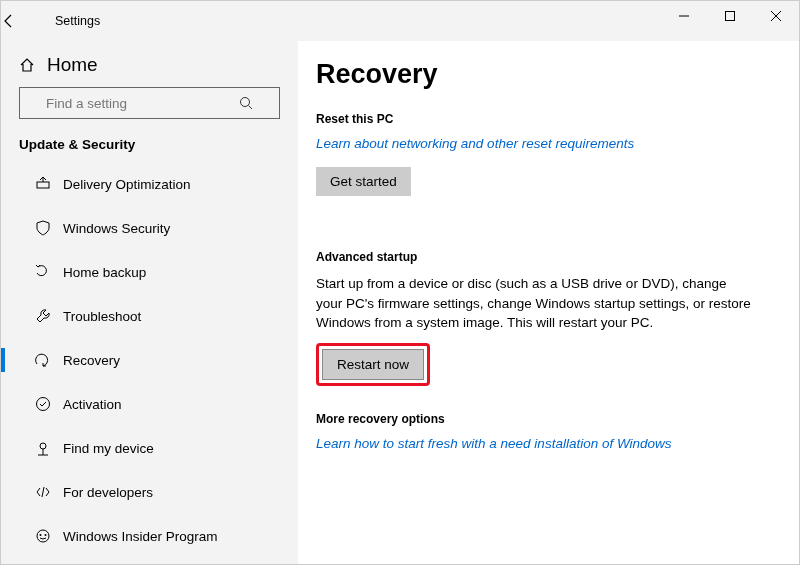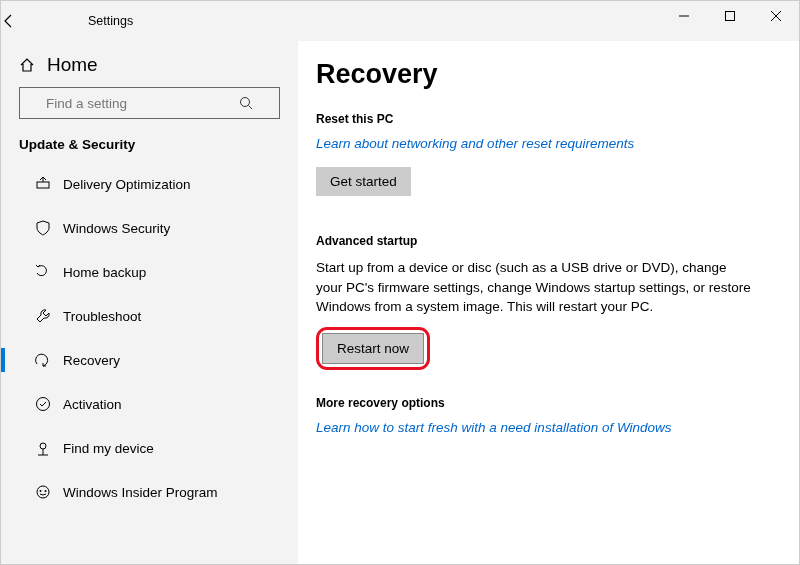--- a/index.html
+++ b/index.html
@@ -12,21 +12,20 @@
     height: 565px;
     overflow: hidden;
     border: 1px solid #ccc;
   }
   .titlebar {
     height: 40px;
     display: flex;
     align-items: center;
     background: #f3f3f3;
     position: relative;
-    gap: 33px;
   }
   .titlebar .back {
     width: 40px; text-align: center; font-size: 16px; cursor: default;
   }
   .titlebar .title {
     margin-left: 14px; font-size: 12.5px;
   }
   .winbtns {
     position: absolute; right: 0; top: 0; display: flex; height: 30px;
   }
@@ -117,25 +116,25 @@
     margin-bottom: 16px;
     font-style: italic;
   }
   .btn {
     display: inline-block;
     background: #cccccc;
     border: none;
     padding: 7px 14px;
     font-size: 13.5px;
     font-family: inherit;
-    margin-bottom: 30px;
+    margin-bottom: 46px;
   }
   .highlight-box {
     border: 3px solid #e81123;
-    border-radius: 11px;
+    border-radius: 4px;
     display: inline-block;
     padding: 3px;
   }
   .highlight-box .btn { margin-bottom: 0; border:1px solid #888; }
   .section { margin-bottom: 8px; }
   svg { display:block; }
 </style>
 </head>
 <body>
 
@@ -245,20 +244,28 @@
           <svg width="16" height="16" viewBox="0 0 16 16">
             <circle cx="8" cy="6" r="3" stroke="#000" fill="none"></circle>
             <path d="M8 9 V15 M3 15 H13" stroke="#000" fill="none"></path>
           </svg>
         </span>
       <span>Find my device</span>
     </div>
     <div class="navitem">
       <span class="ic">
           <svg width="16" height="16" viewBox="0 0 16 16">
+            <path d="M5 4 L2 8 L5 12 M11 4 L14 8 L11 12 M9 3 L7 13" stroke="#000" fill="none"></path>
+          </svg>
+        </span>
+      <span>For developers</span>
+    </div>
+    <div class="navitem">
+      <span class="ic">
+          <svg width="16" height="16" viewBox="0 0 16 16">
             <circle cx="8" cy="8" r="6" stroke="#000" fill="none"></circle>
             <circle cx="5.5" cy="7" r="1" fill="#000"></circle>
             <circle cx="10.5" cy="7" r="1" fill="#000"></circle>
             <path d="M5 10 Q8 12 11 10" stroke="#000" fill="none"></path>
           </svg>
         </span>
       <span>Windows Insider Program</span>
     </div>
   </div>
 

